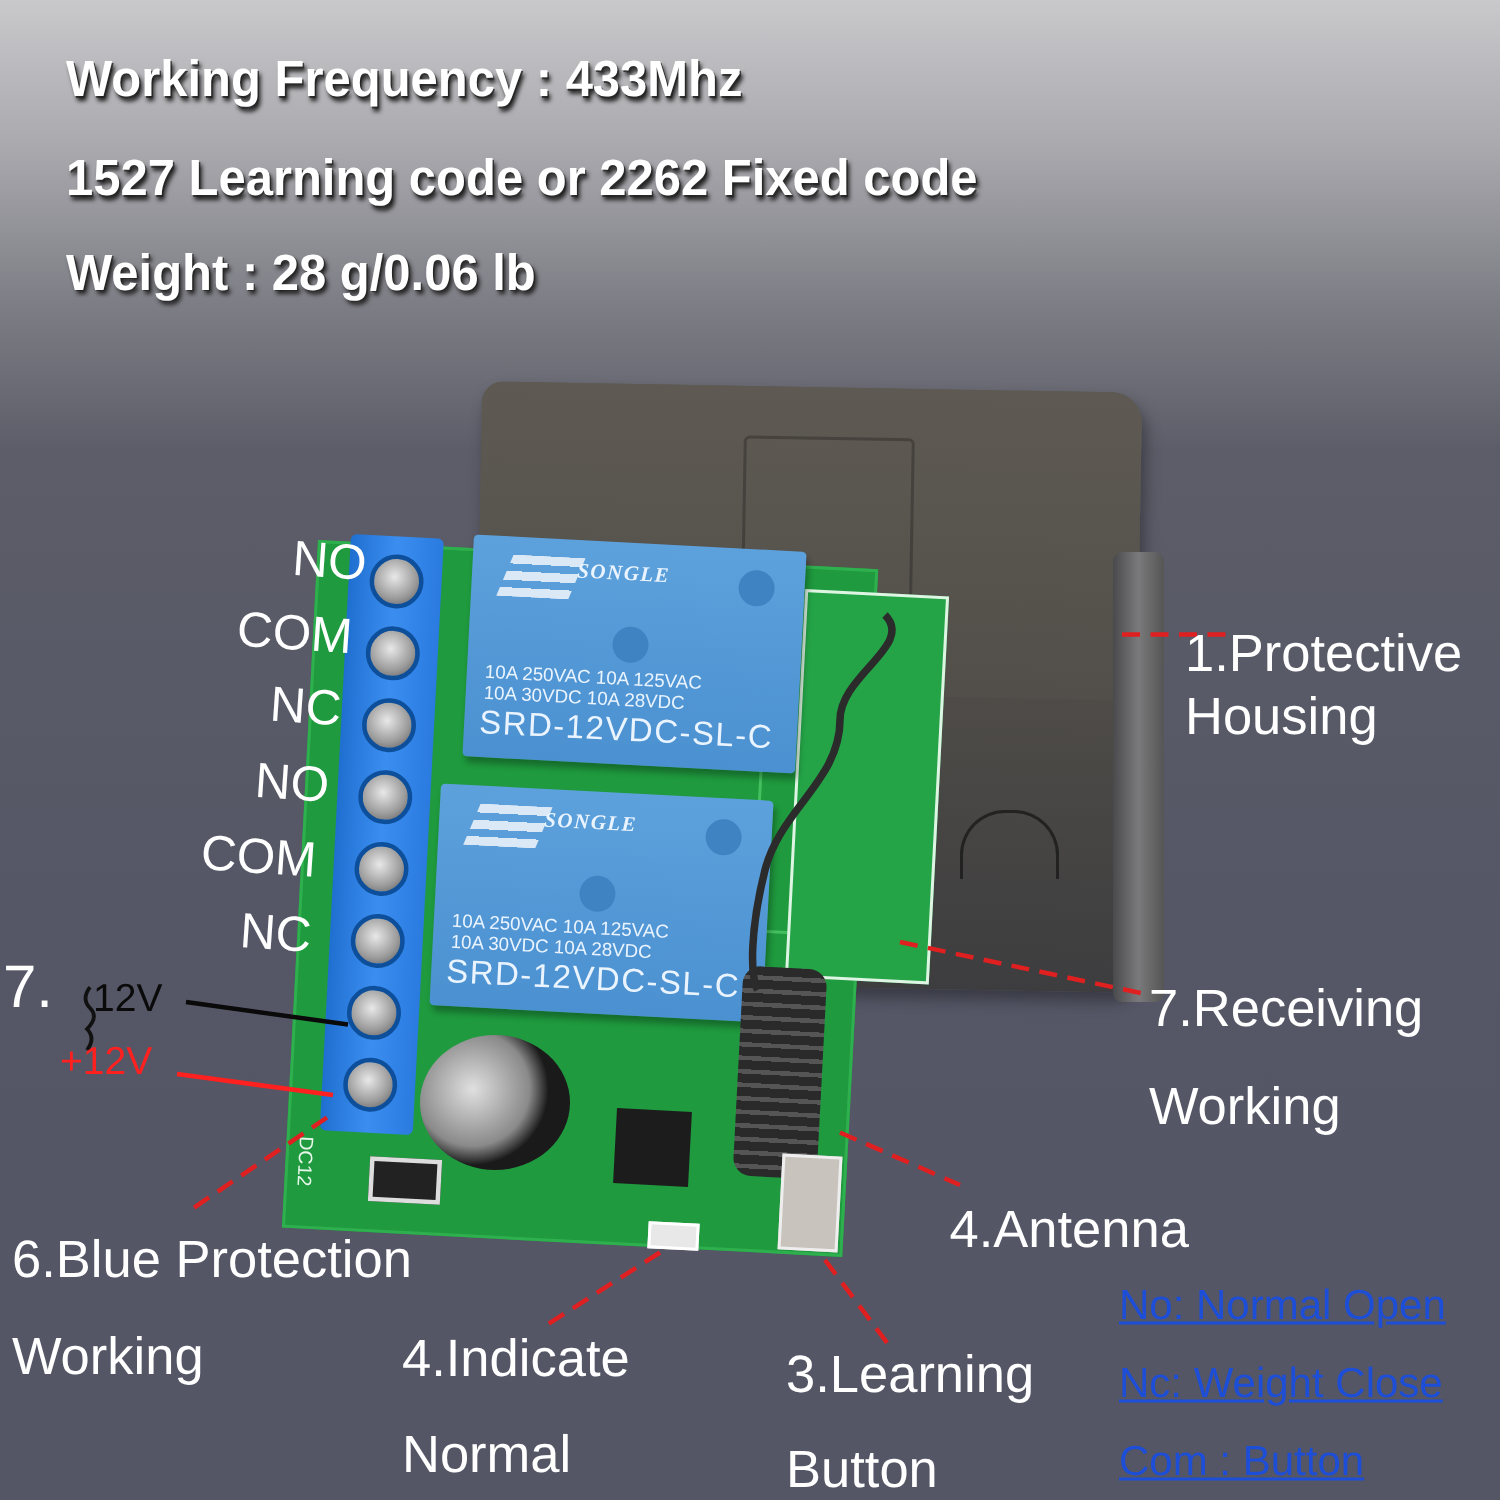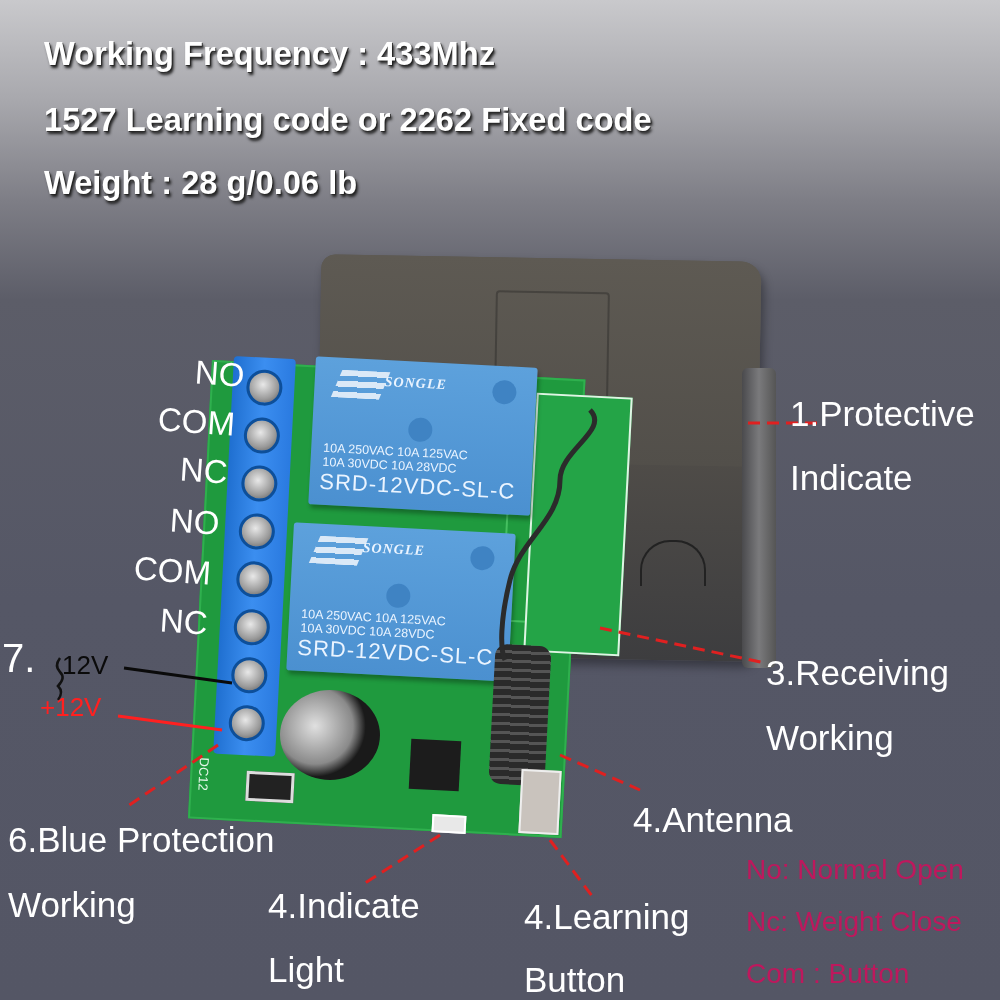--- a/index.html
+++ b/index.html
@@ -16,21 +16,21 @@
     }
     .label {
       position: absolute; color: #ffffff; font-size: 35px; white-space: nowrap;
       font-family: "Liberation Sans", sans-serif;
     }
     .term-label {
       position: absolute; color: #ffffff; font-size: 33px; white-space: nowrap;
       transform: rotate(4deg);
     }
     .legend {
-      position: absolute; left: 746px; color: #be185d; font-size: 28px; white-space: nowrap;
+      position: absolute; left: 746px; color: #1d4ed8; font-size: 28px; white-space: nowrap; text-decoration: underline;
     }
     
     .housing {
       position: absolute; left: 318px; top: 258px; width: 440px; height: 400px;
       background: linear-gradient(180deg, #58554f 0%, #4f4c48 50%, #3d3d3f 100%);
       border-radius: 14px 20px 16px 10px;
       transform: rotate(1deg);
       box-shadow: 3px 6px 10px rgba(0,0,0,0.35);
     }
     .housing-lid {
@@ -189,27 +189,27 @@
 <div class="term-label" style="left:158px; top:403px;">COM</div>
 <div class="term-label" style="left:180px; top:452px;">NC</div>
 <div class="term-label" style="left:170px; top:503px;">NO</div>
 <div class="term-label" style="left:134px; top:552px;">COM</div>
 <div class="term-label" style="left:160px; top:603px;">NC</div>
 
 <div class="seven">7.</div>
 <div class="v12-black">12V</div>
 <div class="v12-red">+12V</div>
 
-<div class="label" style="left:790px; top:394px;">1.Protective</div>
-<div class="label" style="left:790px; top:458px;">Indicate</div>
-<div class="label" style="left:766px; top:653px;">3.Receiving</div>
+<div class="label" style="left:790px; top:416px;">1.Protective</div>
+<div class="label" style="left:790px; top:458px;">Housing</div>
+<div class="label" style="left:766px; top:653px;">7.Receiving</div>
 <div class="label" style="left:766px; top:718px;">Working</div>
 <div class="label" style="left:633px; top:800px;">4.Antenna</div>
-<div class="label" style="left:524px; top:897px;">4.Learning</div>
+<div class="label" style="left:524px; top:897px;">3.Learning</div>
 <div class="label" style="left:524px; top:960px;">Button</div>
 <div class="label" style="left:268px; top:886px;">4.Indicate</div>
-<div class="label" style="left:268px; top:950px;">Light</div>
+<div class="label" style="left:268px; top:950px;">Normal</div>
 <div class="label" style="left:8px; top:820px;text-align:center;">6.Blue Protection</div>
 <div class="label" style="left:8px; top:885px;">Working</div>
 
 <div class="legend" style="top:854px;">No: Normal Open</div>
 <div class="legend" style="top:906px;">Nc: Weight Close</div>
 <div class="legend" style="top:958px;">Com : Button</div>
 
 </body></html>

